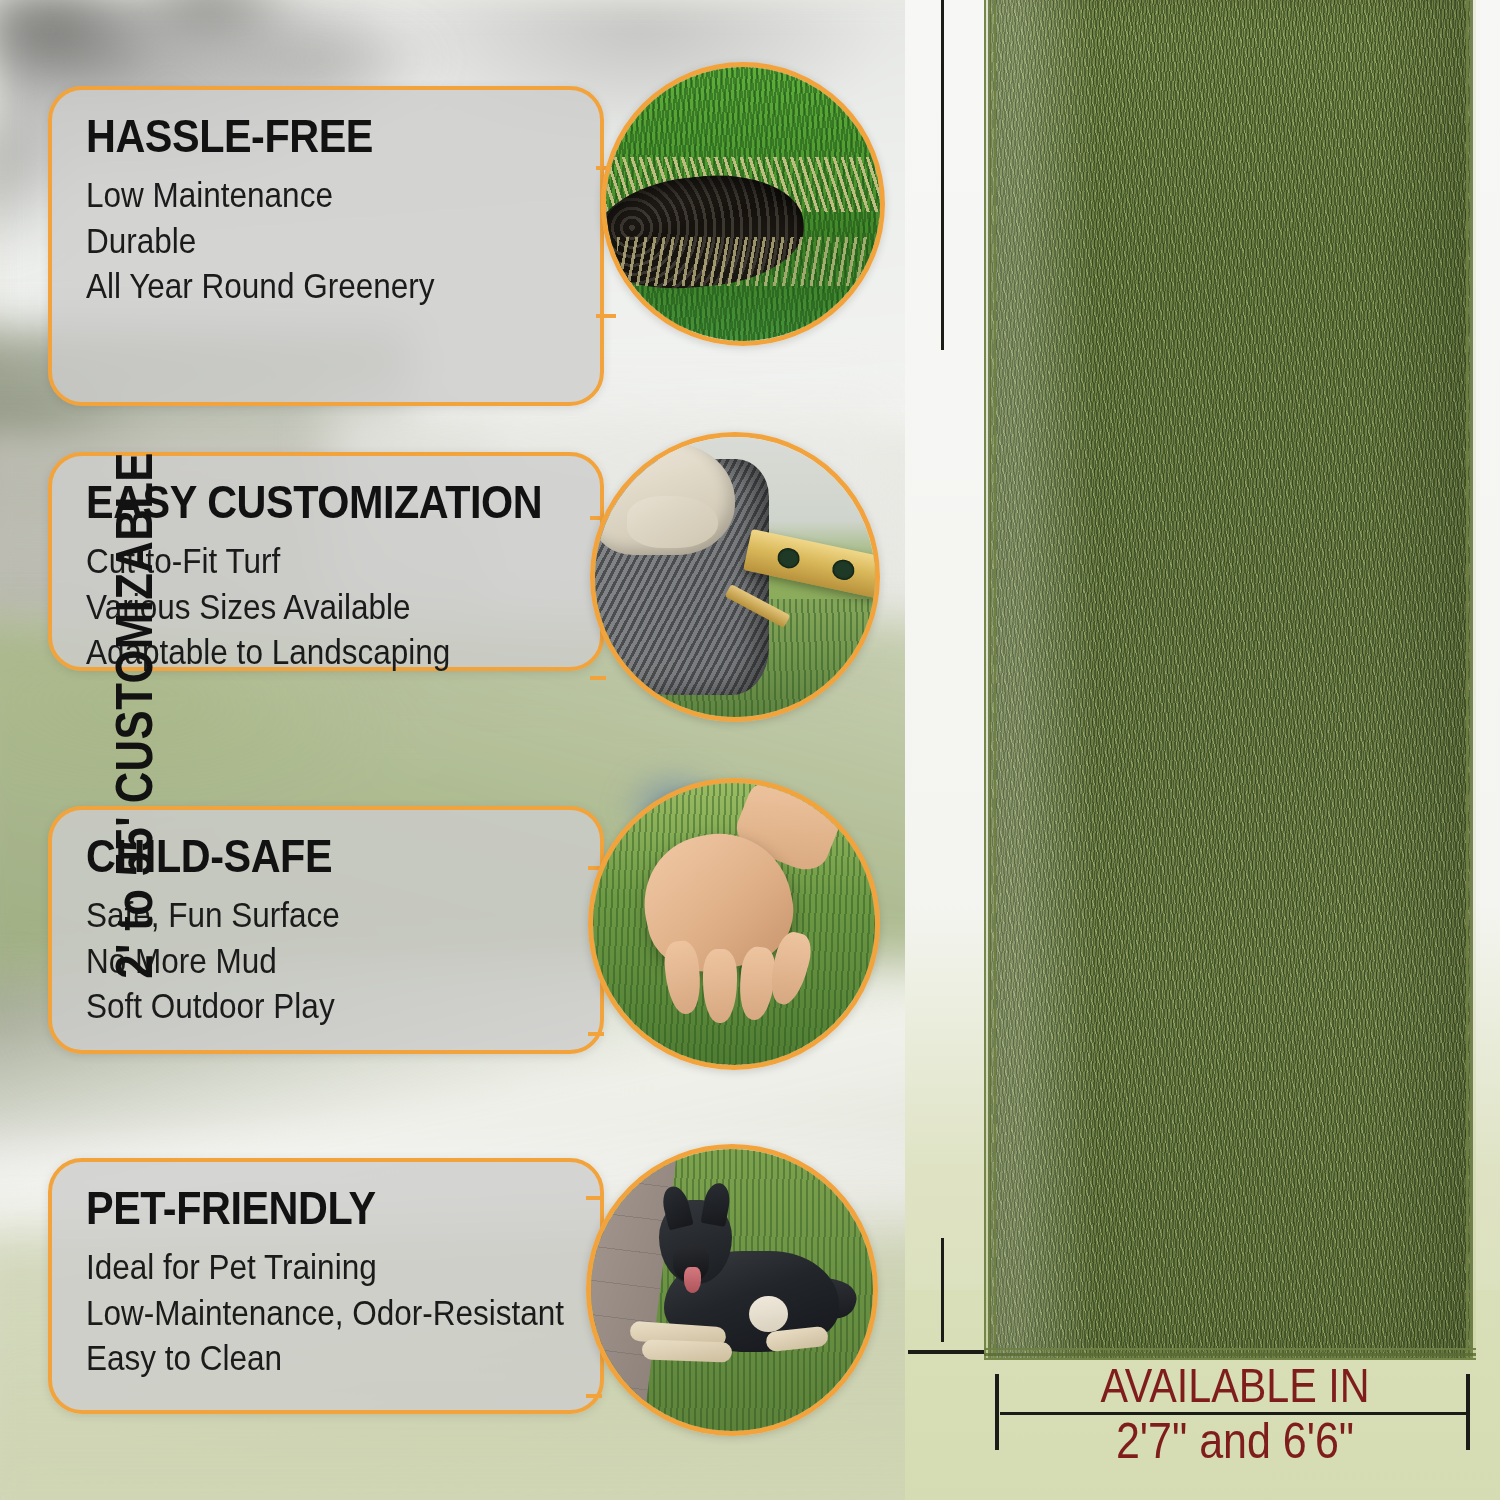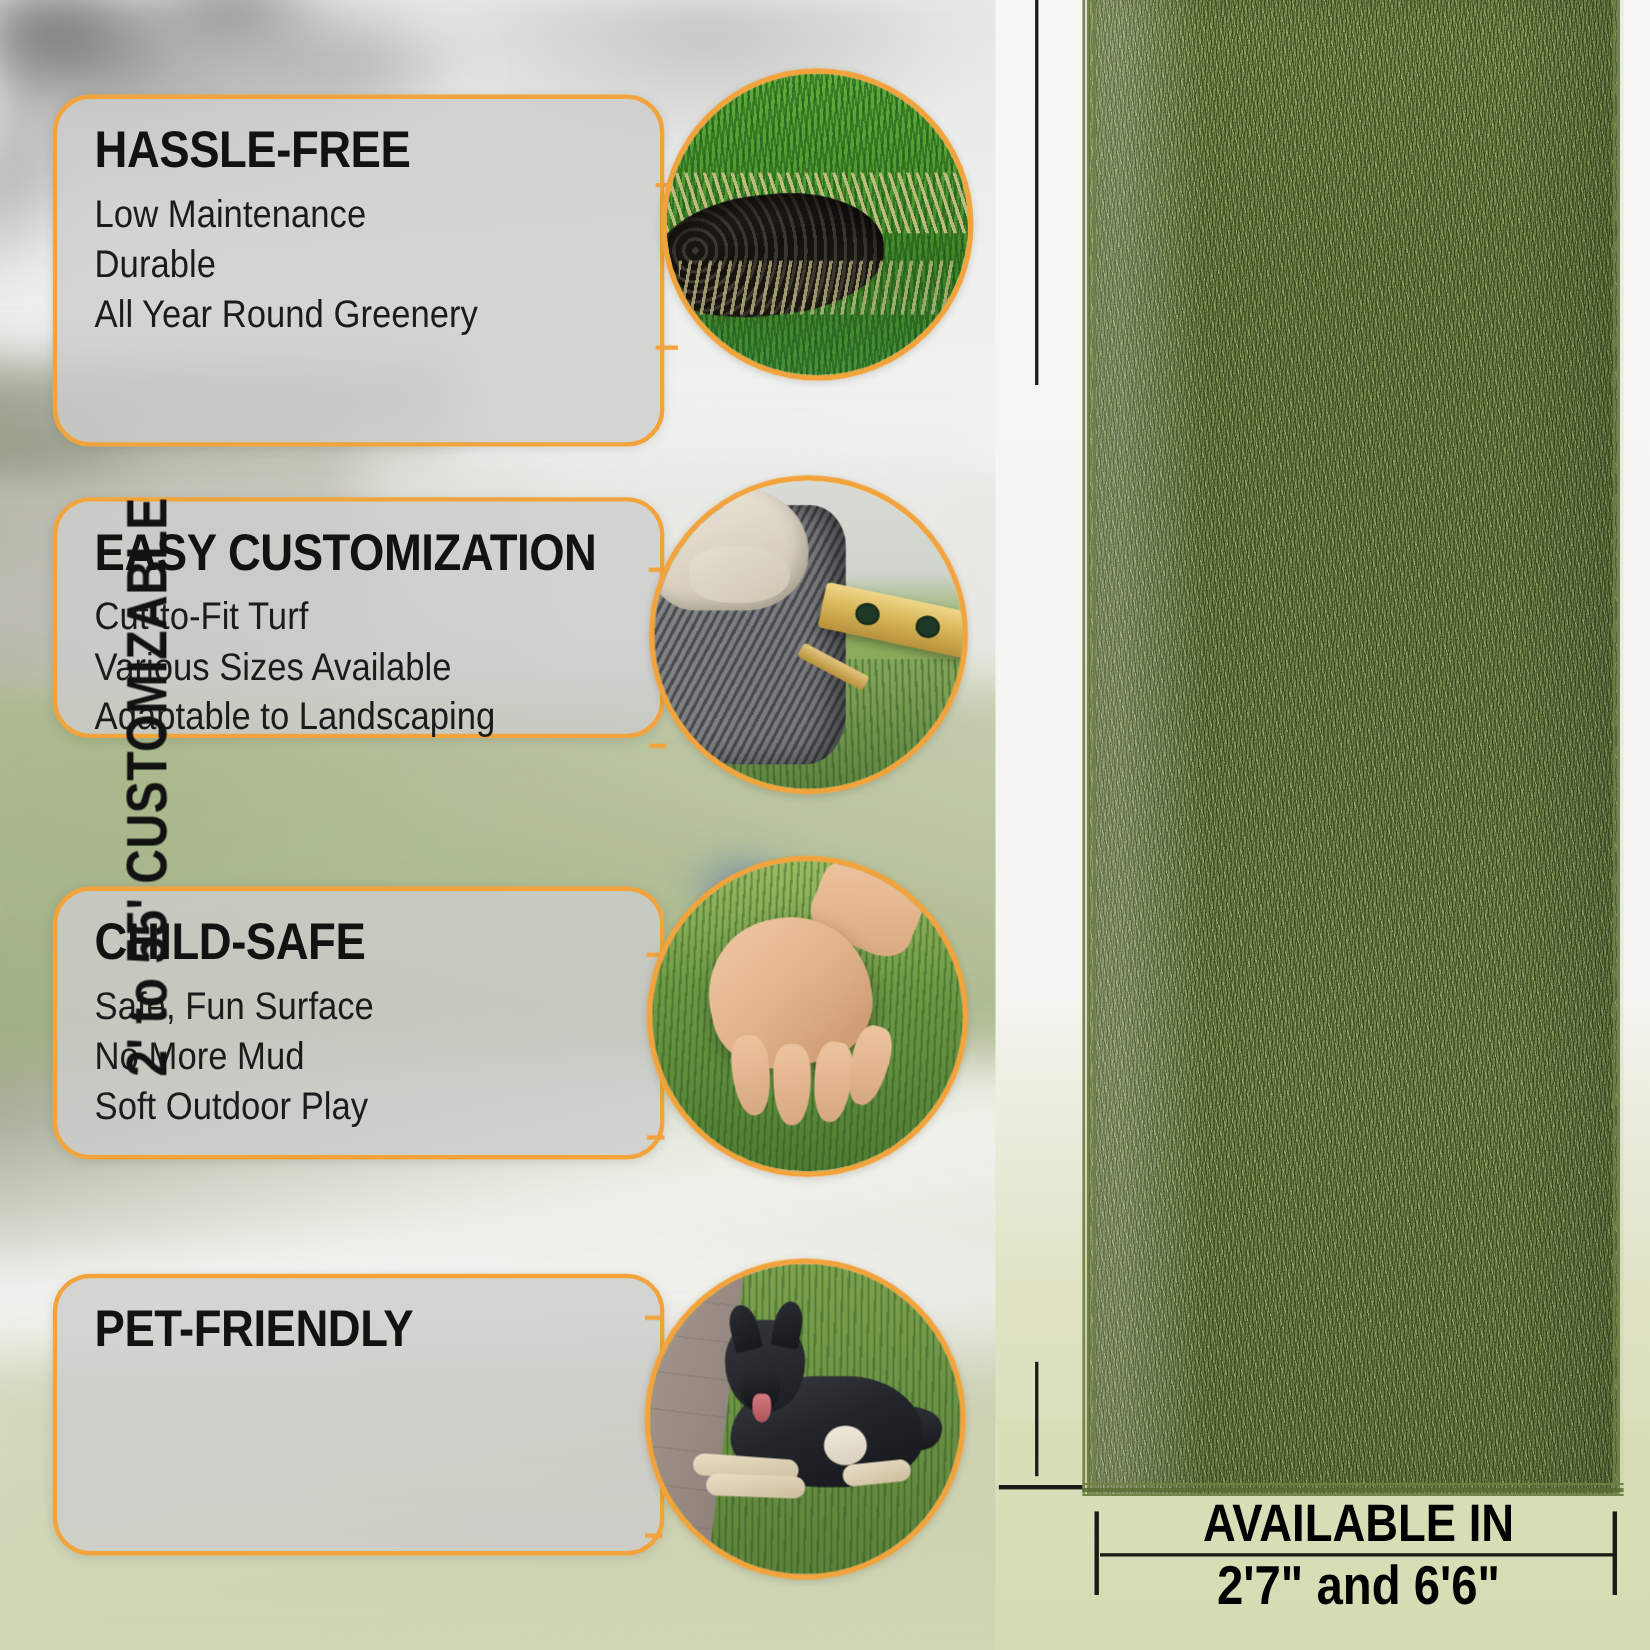--- a/index.html
+++ b/index.html
@@ -391,22 +391,22 @@
   }
   #label-customizable .txt{ display:inline-block; transform:scaleX(.84); }
 
   #label-available{
     position:absolute;
     left:1020px; top:1362px;
     width:430px;
     z-index:10;
     text-align:center;
     font-family:"Liberation Sans", sans-serif;
-    font-weight:bold;
-    color:#000000;
+    font-weight:normal;
+    color:#7f1d1d;
     line-height:1.0;
   }
   #label-available .line1{ font-size:48px; display:block; transform:scaleX(.86); }
   #label-available .line2{ font-size:50px; display:block; transform:scaleX(.86); margin-top:6px; }
 </style>
 </head>
 <body>
 
 <div id="bg-photo">
   <div class="layer bg-sky"></div>
@@ -462,20 +462,25 @@
   <h2>CHILD-SAFE</h2>
   <ul>
     <li>Safe, Fun Surface</li>
     <li>No More Mud</li>
     <li>Soft Outdoor Play</li>
   </ul>
 </div>
 
 <div class="panel" id="panel-pet">
   <h2>PET-FRIENDLY</h2>
+  <ul>
+    <li>Ideal for Pet Training</li>
+    <li>Low-Maintenance, Odor-Resistant</li>
+    <li>Easy to Clean</li>
+  </ul>
 </div>
 
 <div class="circle" id="circle-turf-closeup">
   <div class="inner ph-turf">
     <div class="thatch"></div>
     <div class="backing"></div>
     <div class="thatch2"></div>
   </div>
 </div>
 

